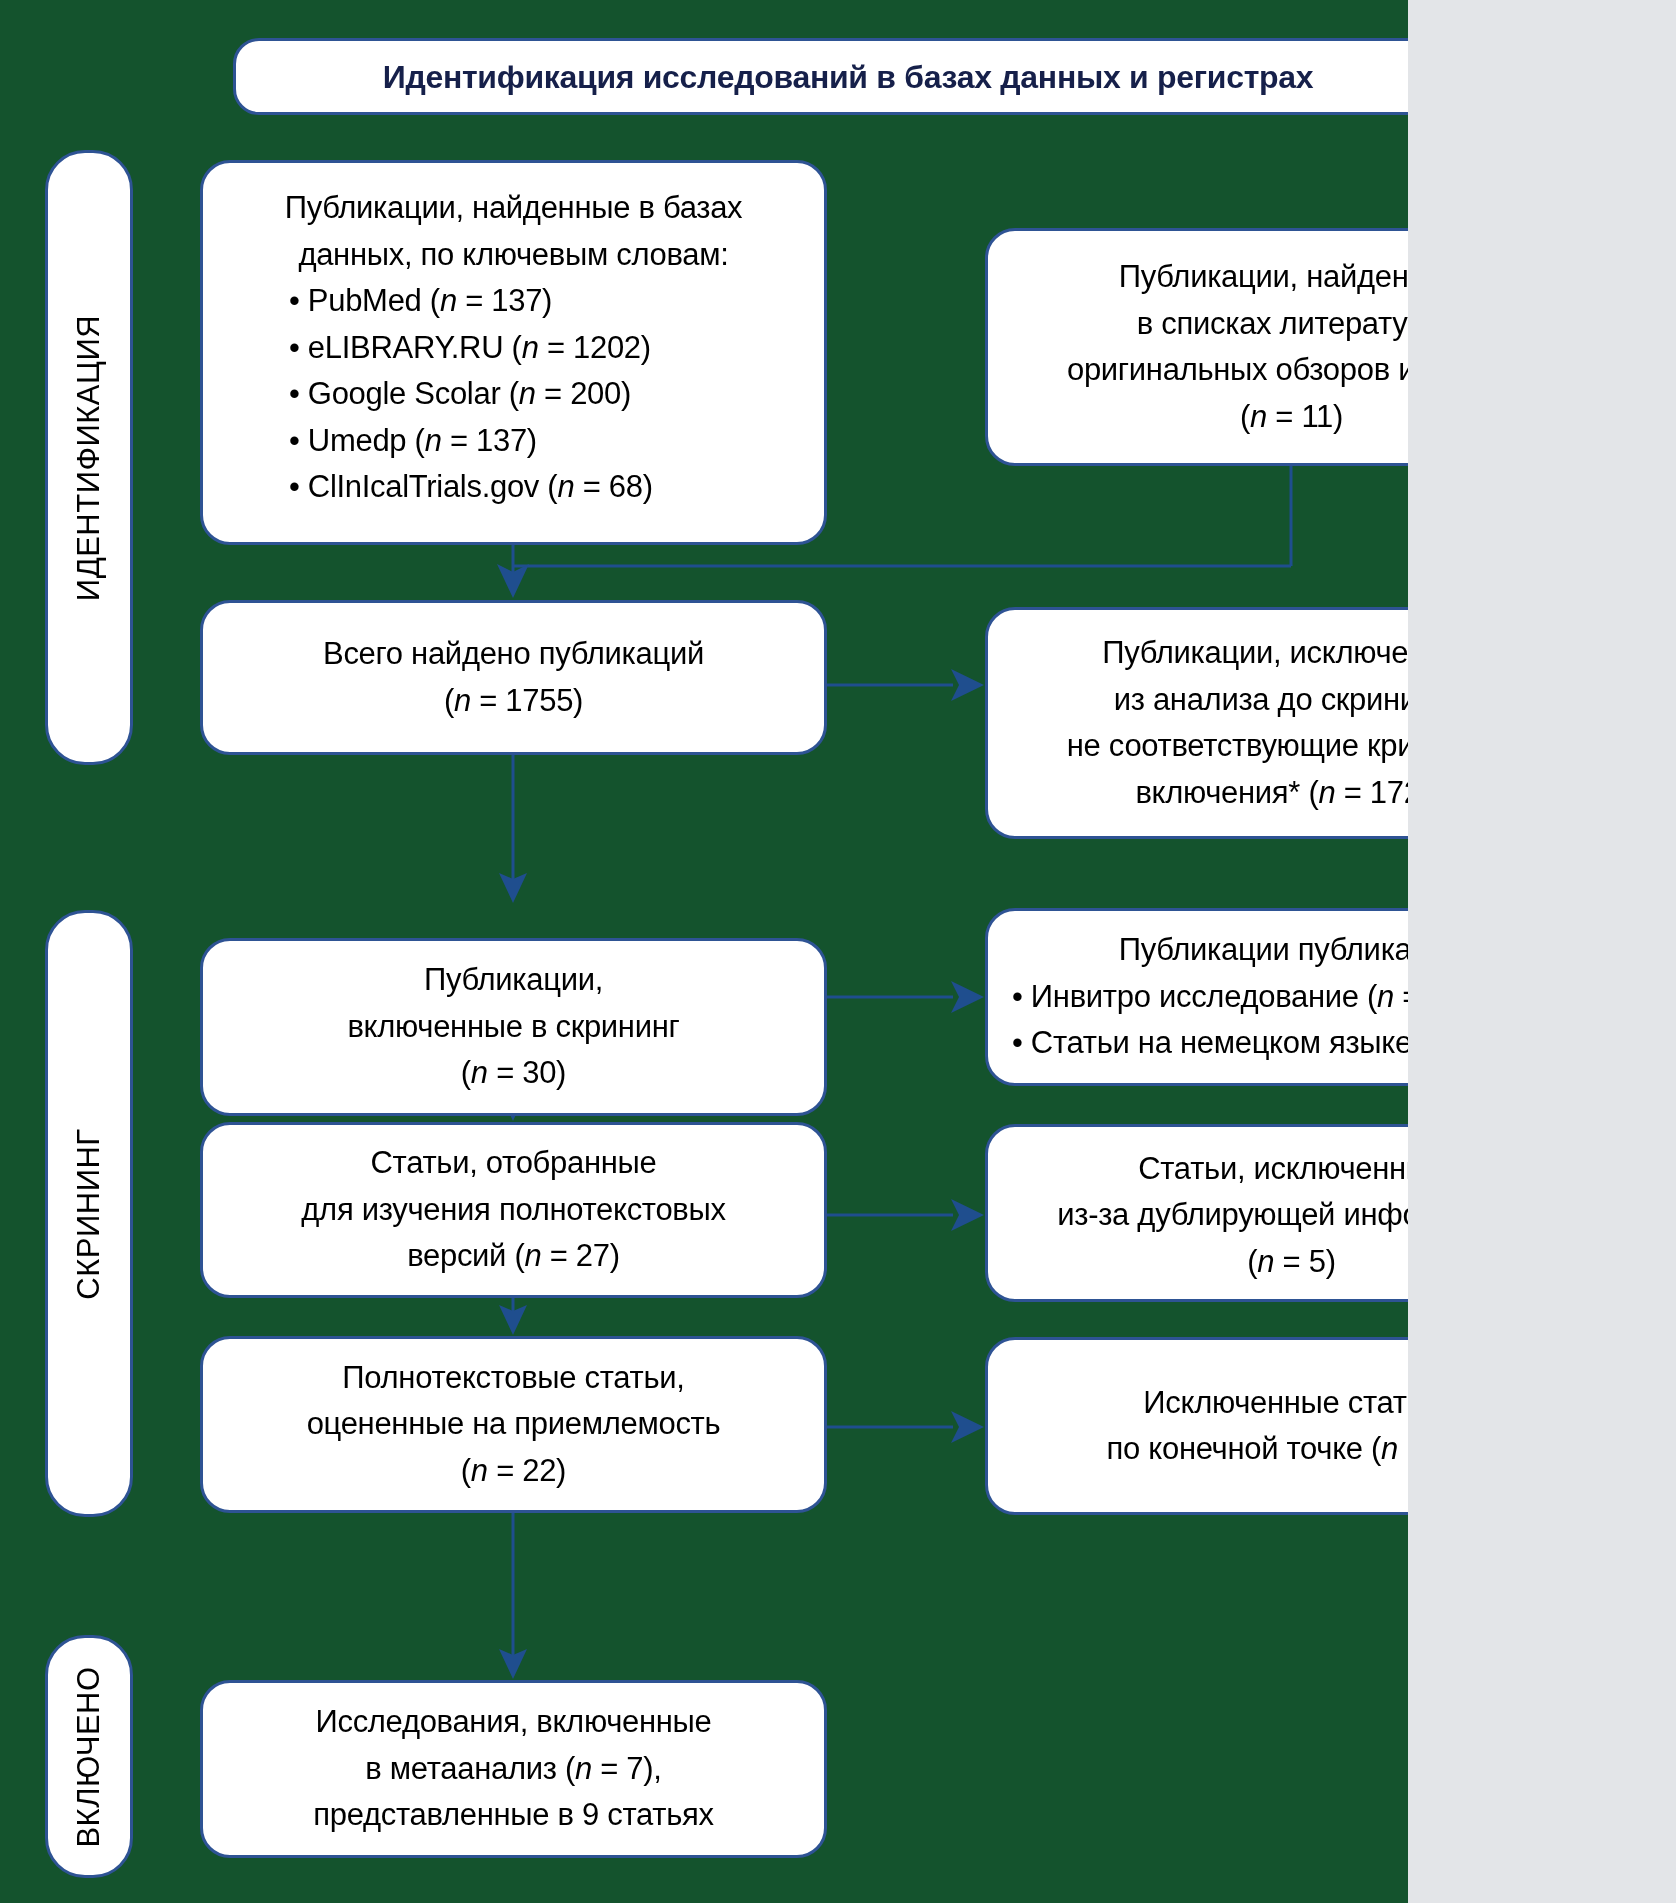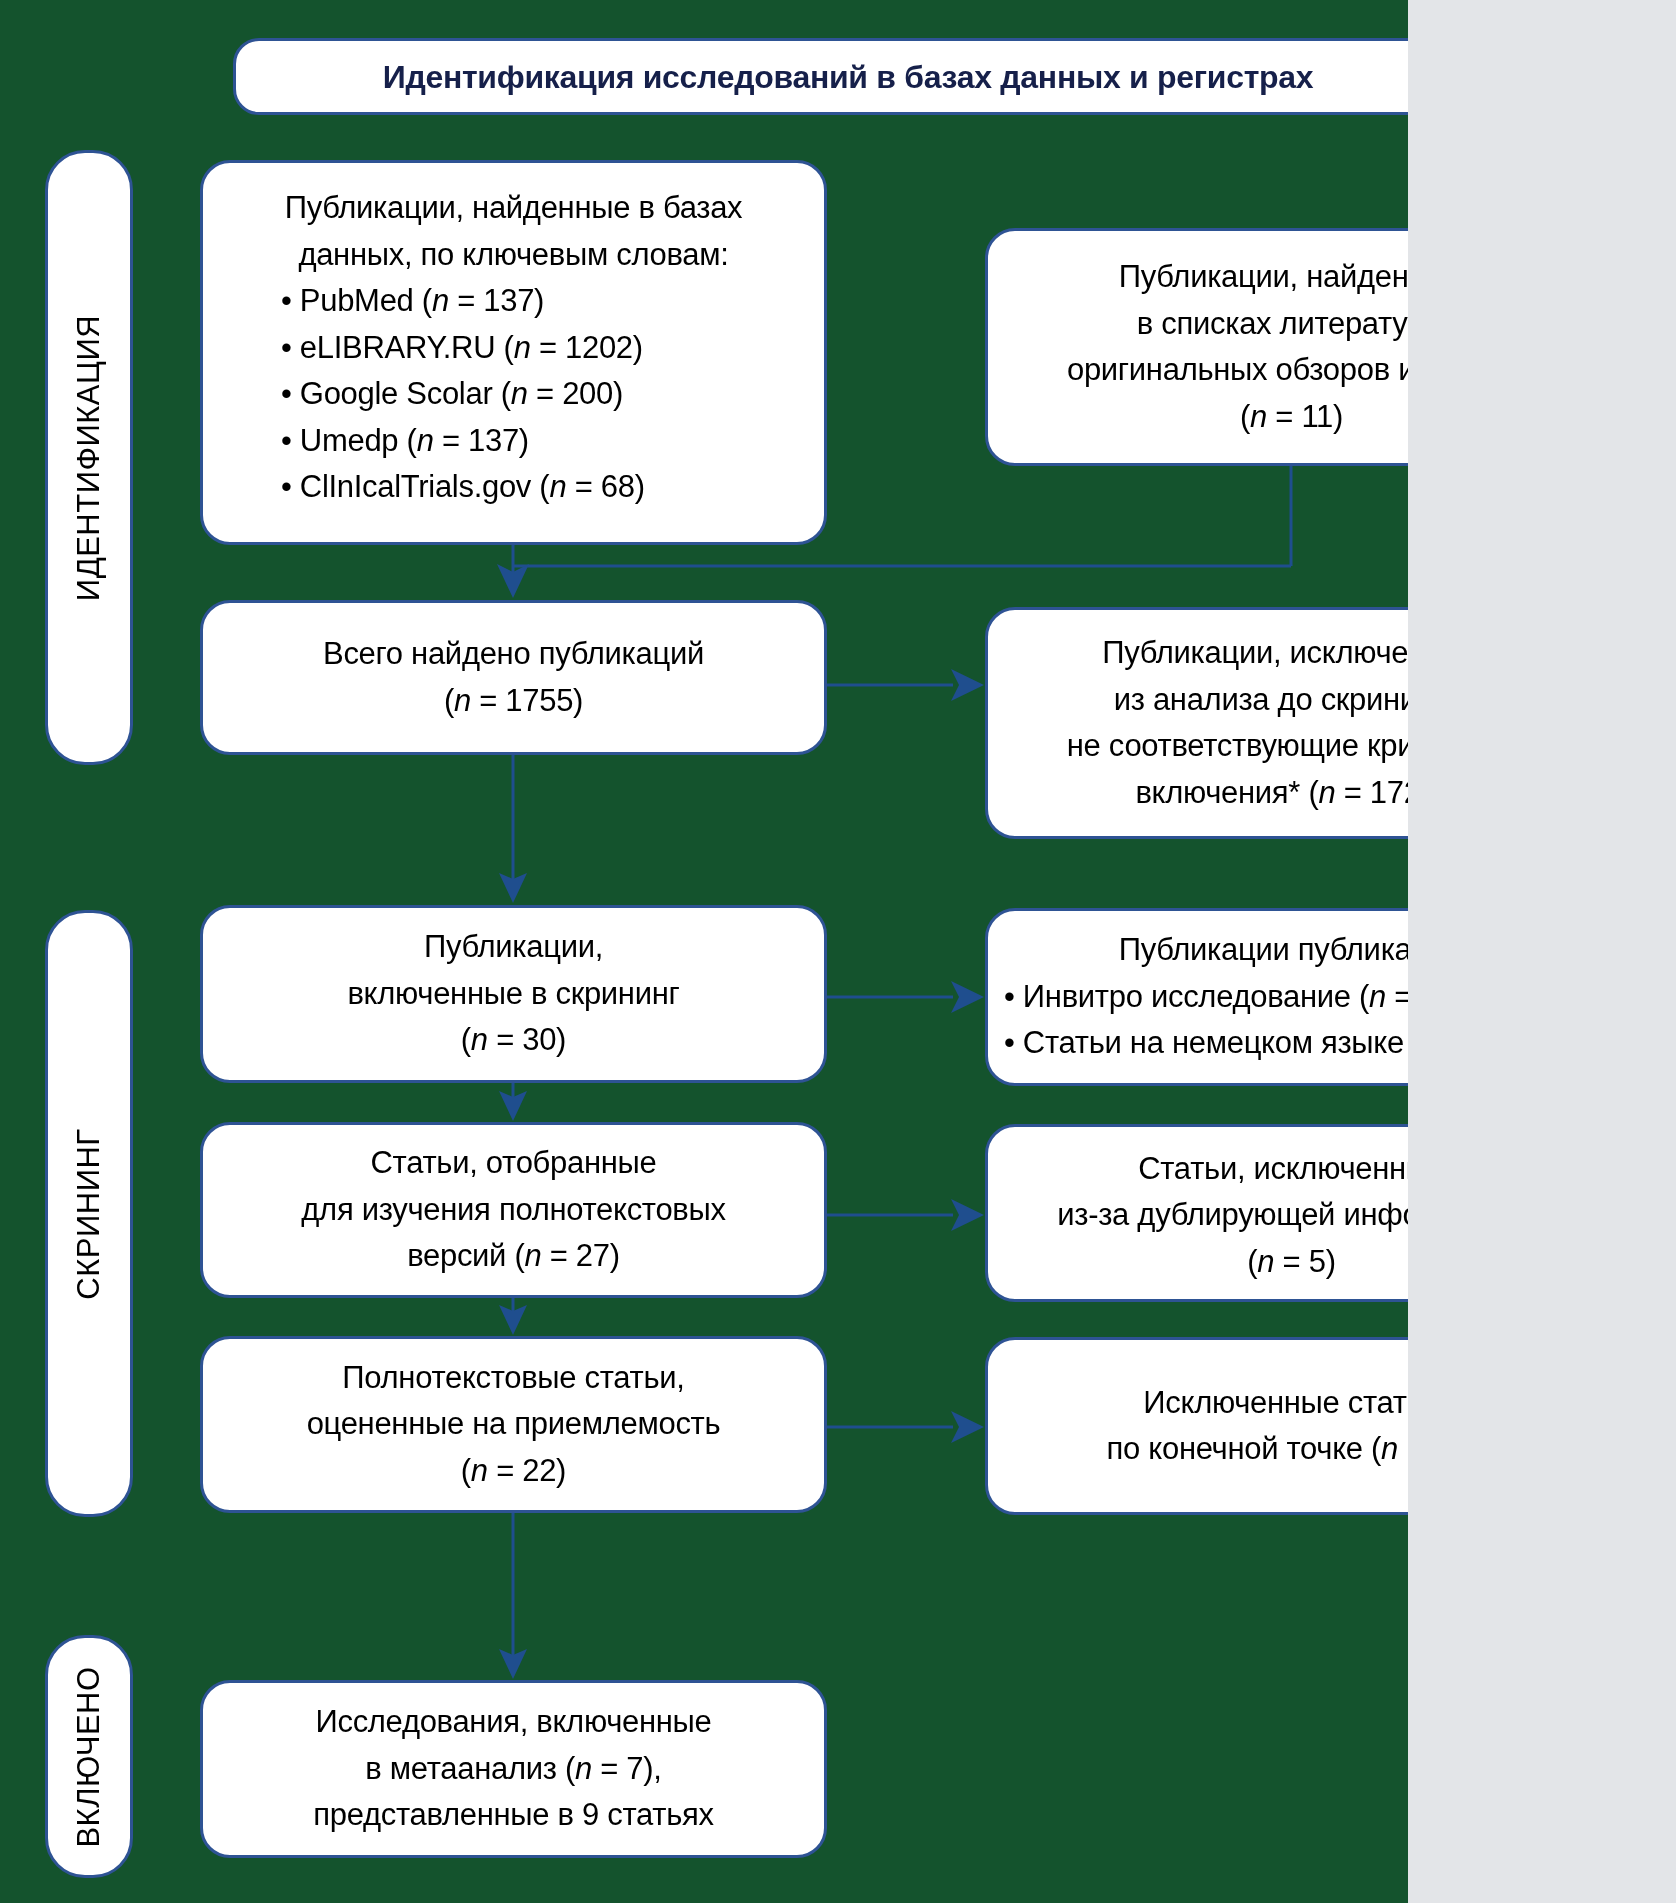--- a/index.html
+++ b/index.html
@@ -6,21 +6,21 @@
   .canvas{
     position:relative;width:1408px;height:1903px;background:#14532d;
     font-family:"Liberation Sans",sans-serif;color:#000;overflow:hidden;
   }
   .connectors{position:absolute;left:0;top:0;z-index:1;}
   .box{
     position:absolute;z-index:2;box-sizing:border-box;
     background:#fff;border:3px solid #2e5394;border-radius:30px;
     display:flex;flex-direction:column;justify-content:center;align-items:center;
     text-align:center;font-size:31px;line-height:1.5;letter-spacing:-0.3px;
-    padding:14px 10px;
+    padding:14px 18px;
   }
   .box .txt{white-space:pre-line;}
   .box .items{white-space:pre-line;text-align:left;}
   #title-box{
     left:233px;top:38px;width:1230px;height:77px;border-radius:26px;
     font-weight:bold;font-size:32px;color:#16204a;padding:4px 18px;
   }
   .stage{
     position:absolute;z-index:2;box-sizing:border-box;background:#fff;
     border:3px solid #2e5394;border-radius:40px;
@@ -29,21 +29,21 @@
   .stage span{
     transform:rotate(-90deg);white-space:nowrap;font-size:31px;
     letter-spacing:0.5px;color:#000;
   }
   #stage-identification{left:45px;top:150px;width:88px;height:615px;}
   #stage-screening{left:45px;top:910px;width:88px;height:607px;}
   #stage-included{left:45px;top:1635px;width:88px;height:243px;}
   #box-a{left:200px;top:160px;width:627px;height:385px;justify-content:flex-start;padding-top:22px;}
   #box-a .items{align-self:flex-start;margin-left:68px;}
   #box-b{left:200px;top:600px;width:627px;height:155px;}
-  #box-c{left:200px;top:905px;width:627px;height:178px;}
+  #box-c{left:200px;top:938px;width:627px;height:178px;}
   #box-d{left:200px;top:1122px;width:627px;height:176px;}
   #box-e{left:200px;top:1336px;width:627px;height:177px;}
   #box-f{left:200px;top:1680px;width:627px;height:178px;align-items:center;}
   #box-r1{left:985px;top:228px;width:613px;height:238px;}
   #box-r2{left:985px;top:607px;width:613px;height:232px;}
   #box-r3{left:985px;top:908px;width:620px;height:178px;}
   #box-r3 .items{align-self:flex-start;margin-left:6px;}
   #box-r4{left:985px;top:1124px;width:613px;height:178px;justify-content:flex-end;}
   #box-r5{left:985px;top:1337px;width:613px;height:178px;}
 </style>

